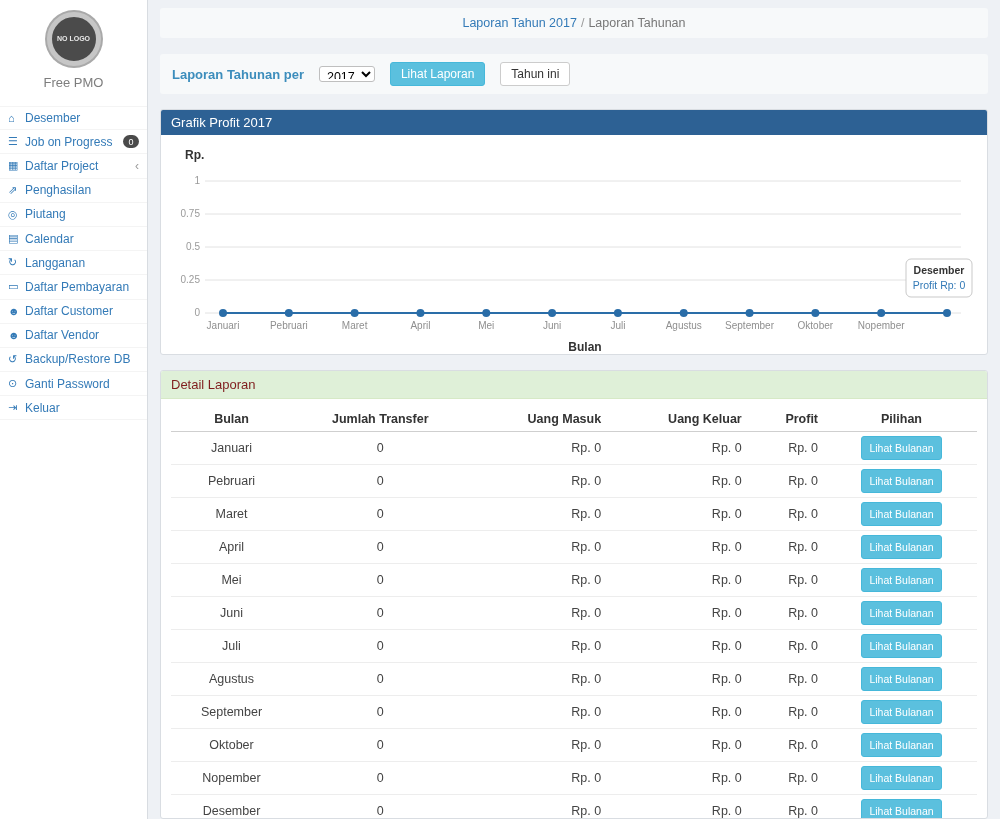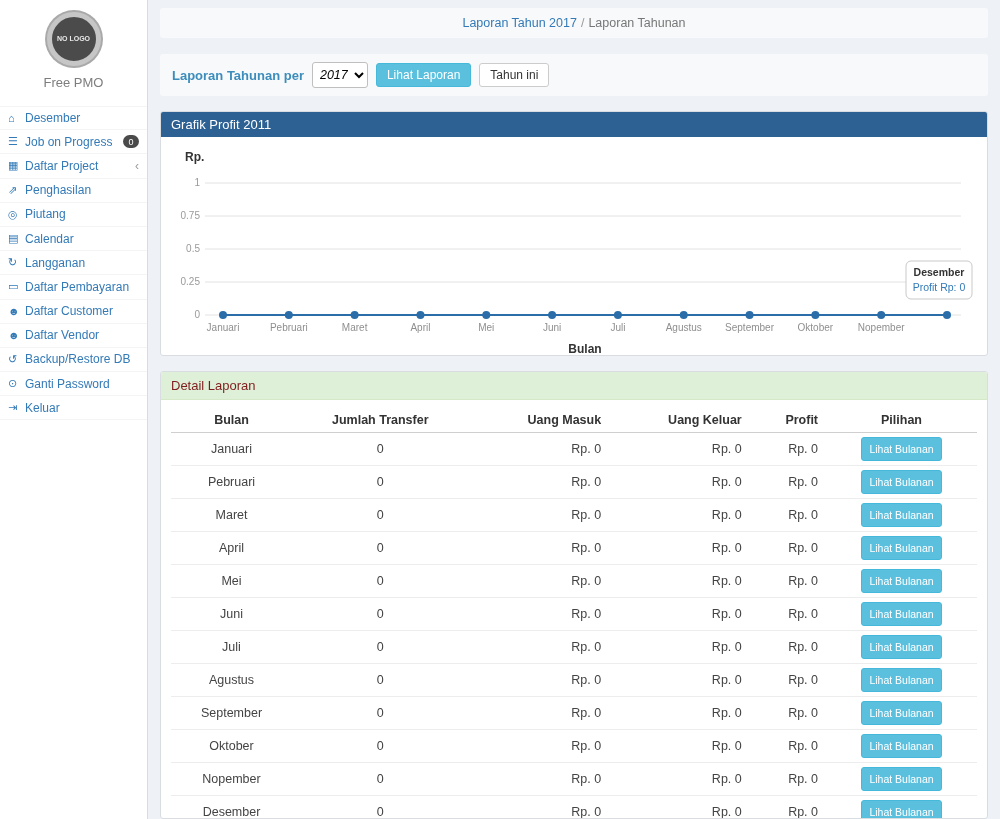--- a/index.html
+++ b/index.html
@@ -20,23 +20,23 @@
   .mi-label { flex:1; white-space:nowrap; overflow:hidden; }
   .mi-badge { background:#4a4a4a; color:#fff; font-size:9px; padding:1.5px 5.5px; border-radius:9px; }
   .mi-chev { color:#9a9a9a; font-size:12px; }
 
   
   .main { flex:1; display:flex; flex-direction:column; background:#eef1f5; overflow:hidden; }
   .crumb-bar { margin:8px 12px 0; background:#f7f9fa; border-radius:3px; padding:8px 14px; font-size:12.5px; color:#777;text-align:center; }
   .crumb-bar a { color:#337ab7; text-decoration:none; }
   .crumb-sep { margin:0 4px; color:#9a9a9a; }
 
-  .filter-bar { margin:16px 12px 0; background:#f7f9fa; border-radius:3px; padding:8px 12px; display:flex; align-items:center; }
+  .filter-bar { margin:16px 12px 0; background:#f7f9fa; border-radius:3px; padding:8px 12px; display:flex; align-items:center;gap:7px; }
   .filter-label { color:#3c8dbc; font-weight:bold; font-size:13px; margin-right:8px; }
-  .year-select { height:26px; border:1px solid #bfbfbf; border-radius:3px; background:#fff; font-size:12.5px; margin-right:8px; padding:2px 3px; font-family:inherit;font-style:italic; }
+  .year-select { height:16px; border:1px solid #bfbfbf; border-radius:3px; background:#fff; font-size:12.5px; margin-right:8px; padding:2px 3px; font-family:inherit; }
   .btn { display:inline-block; border-radius:3px; font-size:12px; padding:4px 10px; border:1px solid transparent; cursor:pointer; font-family:inherit; }
   .btn-info { background:#5bc0de; border-color:#46b8da; color:#fff; margin-right:8px; }
   .btn-default { background:#fff; border-color:#ccc; color:#333; }
 
   .panel { margin:15px 12px 0; background:#fff; border:1px solid #d9dde2; border-radius:3px; overflow:hidden; }
   .heading-primary { background:#2d6194; color:#fff; padding:5px 10px; font-size:13px; }
   .heading-success { background:#dff0d8; color:#7f1d1d; padding:6px 10px; font-size:13px; border-bottom:1px solid #d6e9c6; }
   .panel-body { padding:8px 10px; }
 
   table.report { width:100%; border-collapse:collapse; font-size:12.5px; }
@@ -154,21 +154,21 @@
     </div>
 
     <div class="filter-bar">
       <span class="filter-label">Laporan Tahunan per</span>
       <select class="year-select" id="year-select"><option>2017</option></select>
       <button class="btn btn-info">Lihat Laporan</button>
       <button class="btn btn-default">Tahun ini</button>
     </div>
 
     <div class="panel">
-      <div class="heading-primary">Grafik Profit 2011</div>
+      <div class="heading-primary">Grafik Profit 2017</div>
       <div class="panel-body">
         <svg id="profit-chart" width="100%" height="222" viewBox="0 0 806 222" preserveAspectRatio="none">
             <line x1="34" y1="170" x2="790" y2="170" stroke="#e2e2e2" stroke-width="1"></line>
             <text x="29" y="173" text-anchor="end" font-size="10" fill="#9a9a9a">0</text>
             <line x1="34" y1="137" x2="790" y2="137" stroke="#e2e2e2" stroke-width="1"></line>
             <text x="29" y="140" text-anchor="end" font-size="10" fill="#9a9a9a">0.25</text>
             <line x1="34" y1="104" x2="790" y2="104" stroke="#e2e2e2" stroke-width="1"></line>
             <text x="29" y="107" text-anchor="end" font-size="10" fill="#9a9a9a">0.5</text>
             <line x1="34" y1="71" x2="790" y2="71" stroke="#e2e2e2" stroke-width="1"></line>
             <text x="29" y="74" text-anchor="end" font-size="10" fill="#9a9a9a">0.75</text>

